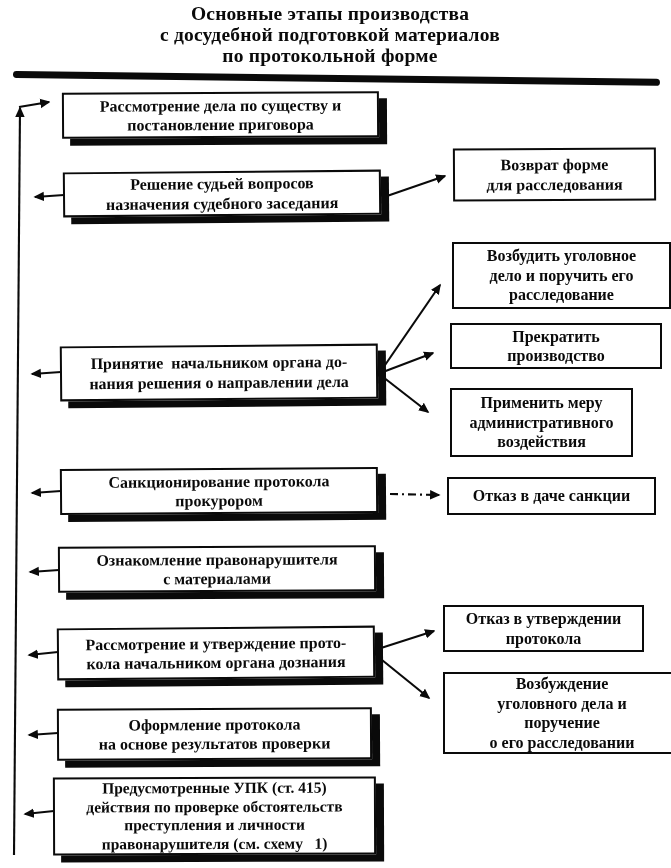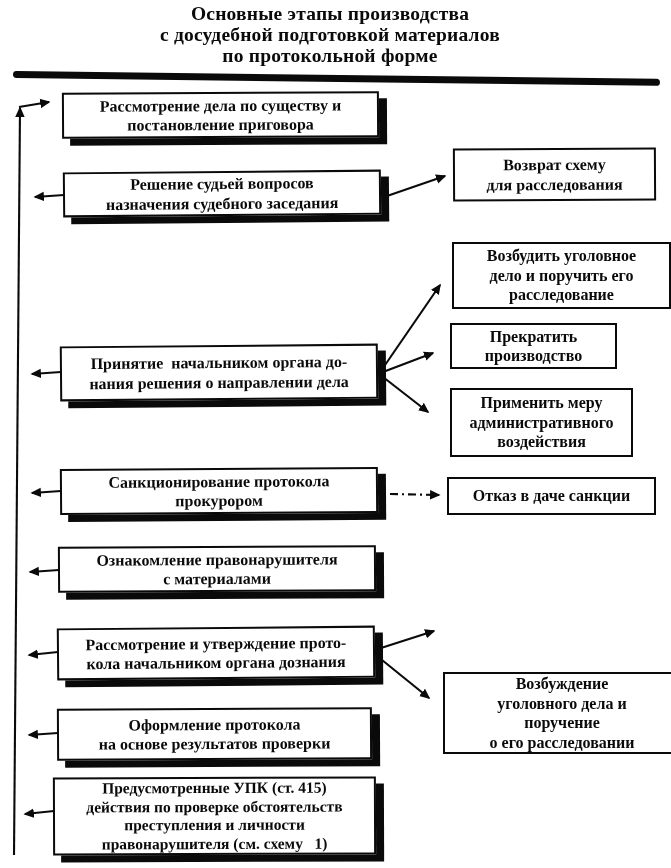--- a/index.html
+++ b/index.html
@@ -67,21 +67,21 @@
   #s2 { left: 63px;  top: 171px; width: 318px; height: 45px; transform: rotate(-0.5deg); }
   #s3 { left: 60px;  top: 345px; width: 318px; height: 55px; transform: rotate(-0.5deg); }
   #s4 { left: 60px;  top: 468px; width: 318px; height: 46px; transform: rotate(-0.4deg); }
   #s5 { left: 58px;  top: 546px; width: 318px; height: 46px; transform: rotate(-0.3deg); }
   #s6 { left: 57px;  top: 627px; width: 318px; height: 52px; transform: rotate(-0.5deg); }
   #s7 { left: 57px;  top: 708px; width: 315px; height: 52px; transform: rotate(-0.3deg); }
   #s8 { left: 53px;  top: 777px; width: 323px; height: 78px; font-size: 15.5px; line-height: 18.5px; transform: rotate(-0.2deg); }
 
   #o1 { left: 453px; top: 148px; width: 203px; height: 53px; transform: rotate(-0.3deg); }
   #o2 { left: 452px; top: 242px; width: 219px; height: 67px; }
-  #o3 { left: 450px; top: 323px; width: 167px; height: 46px; }
+  #o3 { left: 450px; top: 323px; width: 212px; height: 46px; }
   #o4 { left: 450px; top: 388px; width: 183px; height: 69px; }
   #o5 { left: 447px; top: 477px; width: 209px; height: 38px; }
   #o6 { left: 443px; top: 605px; width: 201px; height: 47px; }
   #o7 { left: 443px; top: 672px; width: 238px; height: 82px; }
 </style>
 </head>
 <body>
 
 <div class="page">
 
@@ -144,40 +144,44 @@
 на основе результатов проверки</span>
   </div>
   <div class="box stage" id="s8">
     <span class="box-label">Предусмотренные УПК (ст. 415)
 действия по проверке обстоятельств
 преступления и личности
 правонарушителя (см. схему&nbsp;&nbsp; 1)</span>
   </div>
 
   <div class="box outcome" id="o1">
-    <span class="box-label">Возврат схему
+    <span class="box-label">Возврат форме
 для расследования</span>
   </div>
   <div class="box outcome" id="o2">
     <span class="box-label">Возбудить уголовное
 дело и поручить его
 расследование</span>
   </div>
   <div class="box outcome" id="o3">
     <span class="box-label">Прекратить
 производство</span>
   </div>
   <div class="box outcome" id="o4">
     <span class="box-label">Применить меру
 административного
 воздействия</span>
   </div>
   <div class="box outcome" id="o5">
     <span class="box-label">Отказ в даче санкции</span>
   </div>
+  <div class="box outcome" id="o6">
+    <span class="box-label">Отказ в утверждении
+протокола</span>
+  </div>
   <div class="box outcome" id="o7">
     <span class="box-label">Возбуждение
 уголовного дела и
 поручение
 о его расследовании</span>
   </div>
 
 </div>
 
 </body></html>

